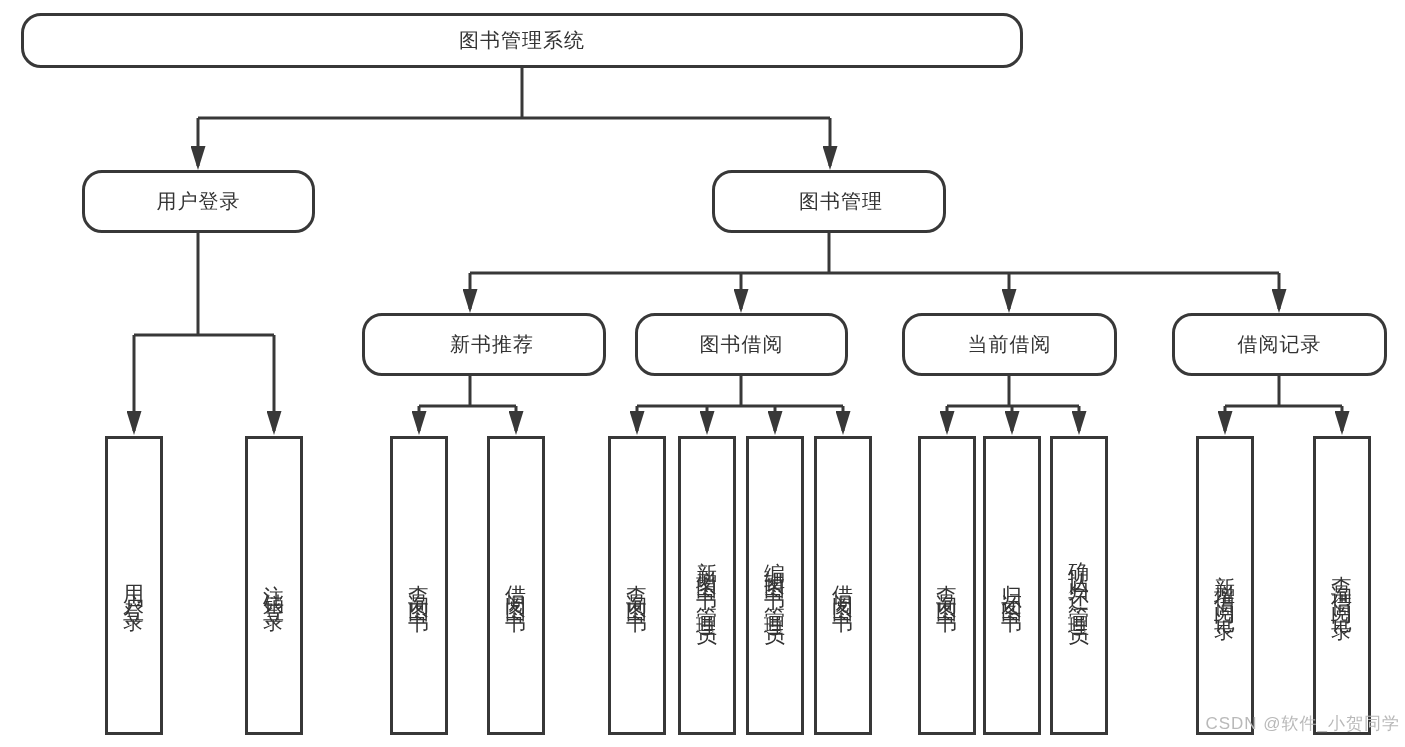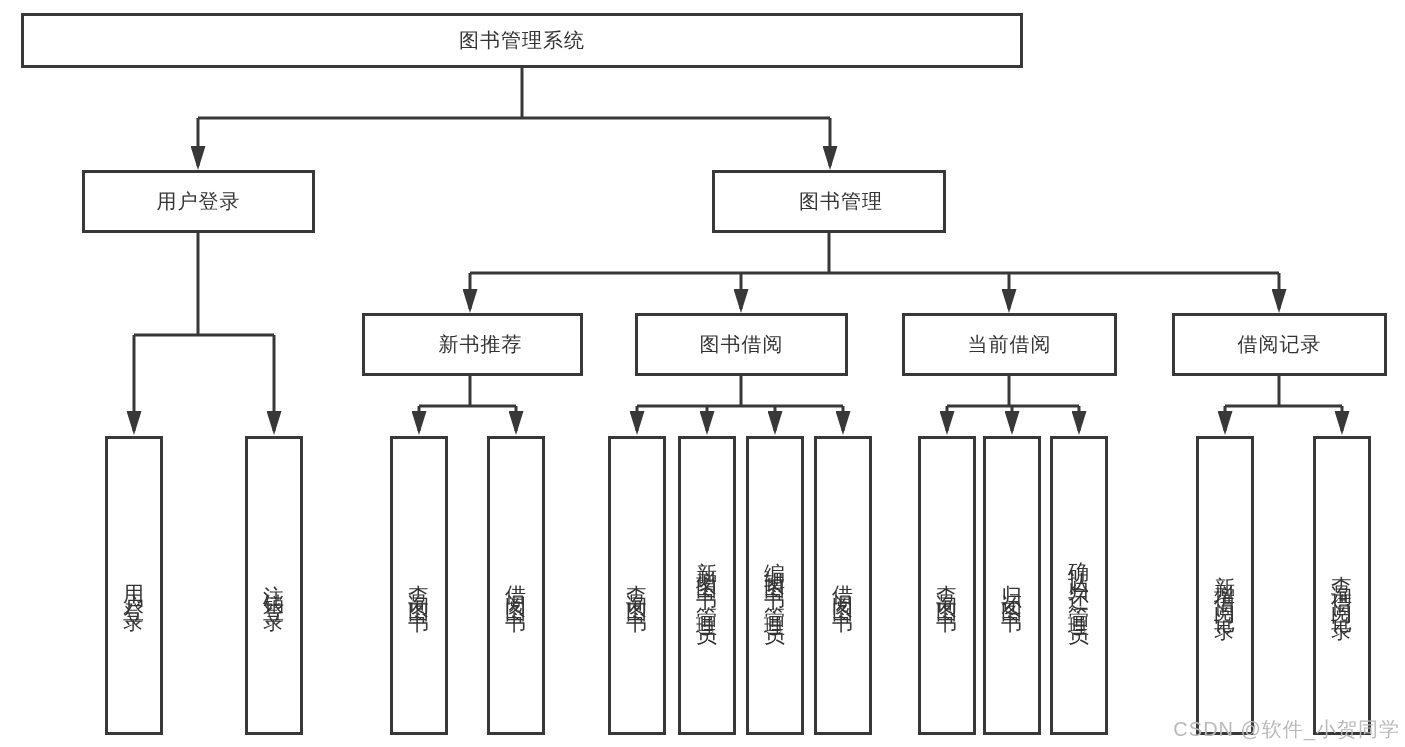--- a/index.html
+++ b/index.html
@@ -16,33 +16,33 @@
     position: absolute;
     box-sizing: border-box;
     background: #ffffff;
     border: 3px solid #383838;
     color: #333333;
     display: flex;
     align-items: center;
     justify-content: center;
     text-align: center;
   }
-  .hnode { font-size: 20px; letter-spacing: 1px; }
+  .hnode { font-size: 20px; letter-spacing: 1px; border-radius: 20px; }
   .vnode {
     writing-mode: vertical-rl;
     text-orientation: mixed;
     font-size: 21px;
     letter-spacing: 9px;
     line-height: 1;
   }
   .watermark {
     position: absolute;
     right: 5px;
-    bottom: 4px;
-    font-size: 20px;
+    bottom: 12px;
+    font-size: 17px;
     color: #b9b9b9;
     letter-spacing: 1px;
     white-space: nowrap;
     margin-top: 25px;
   }
 </style>
 </head>
 <body>
 
 <div class="stage">
@@ -95,21 +95,21 @@
       <path d="M1225 406 L1225 431" marker-end="url(#arw)"></path>
       <path d="M1342 406 L1342 431" marker-end="url(#arw)"></path>
     </g>
   </svg>
 
   <div class="node hnode" style="left:21px; top:13px; width:1002px; height:55px;">图书管理系统</div>
 
   <div class="node hnode" style="left:82px; top:170px; width:233px; height:63px;">用户登录</div>
   <div class="node hnode" style="left:712px; top:170px; width:234px; height:63px;padding-left:24px;">图书管理</div>
 
-  <div class="node hnode" style="left:362px; top:313px; width:221px; height:63px;padding-left:16px;">新书推荐</div>
+  <div class="node hnode" style="left:362px; top:313px; width:244px; height:63px;padding-left:16px;">新书推荐</div>
   <div class="node hnode" style="left:902px; top:313px; width:215px; height:63px;">当前借阅</div>
   <div class="node hnode" style="left:635px; top:313px; width:213px; height:63px;">图书借阅</div>
   <div class="node hnode" style="left:1172px; top:313px; width:215px; height:63px;">借阅记录</div>
 
   <div class="node vnode" style="left:105px; top:436px; width:58px; height:299px;">用户登录</div>
   <div class="node vnode" style="left:245px; top:436px; width:58px; height:299px;">注销登录</div>
 
   <div class="node vnode" style="left:390px; top:436px; width:58px; height:299px;">查询图书</div>
   <div class="node vnode" style="left:487px; top:436px; width:58px; height:299px;">借阅图书</div>
 

